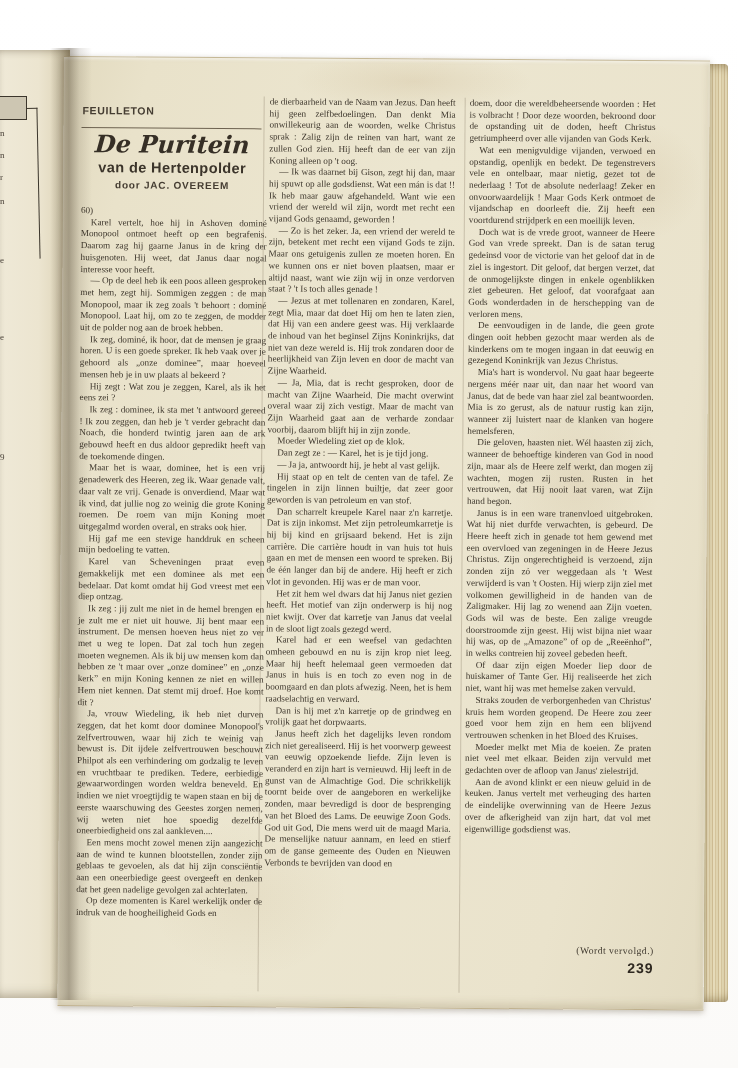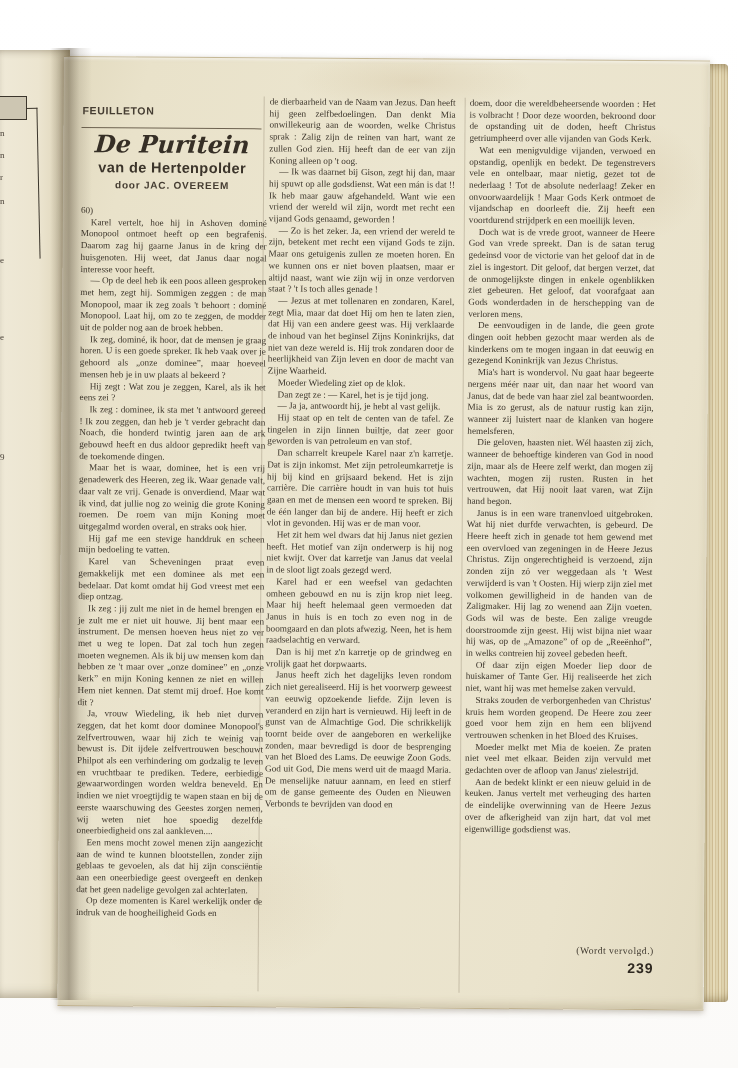--- a/index.html
+++ b/index.html
@@ -162,20 +162,21 @@
         <p class="para">Ik zeg : jij zult me niet in de hemel brengen en je zult me er niet uit houwe. Jij bent maar een instrument. De mensen hoeven heus niet zo ver met u weg te lopen. Dat zal toch hun zegen moeten wegnemen. Als ik bij uw mensen kom dan hebben ze 't maar over „onze dominee” en „onze kerk” en mijn Koning kennen ze niet en willen Hem niet kennen. Dat stemt mij droef. Hoe komt dit ?</p>
         <p class="para">Ja, vrouw Wiedeling, ik heb niet durven zeggen, dat het komt door dominee Monopool's zelfvertrouwen, waar hij zich te weinig van bewust is. Dit ijdele zelfvertrouwen beschouwt Philpot als een verhindering om godzalig te leven en vruchtbaar te prediken. Tedere, eerbiedige gewaarwordingen worden weldra beneveld. En indien we niet vroegtijdig te wapen staan en bij de eerste waarschuwing des Geestes zorgen nemen, wij weten niet hoe spoedig dezelfde oneerbiedigheid ons zal aankleven....</p>
         <p class="para">Een mens mocht zowel menen zijn aangezicht aan de wind te kunnen blootstellen, zonder zijn geblaas te gevoelen, als dat hij zijn consciëntie aan een oneerbiedige geest overgeeft en denken dat het geen nadelige gevolgen zal achterlaten.</p>
         <p class="para">Op deze momenten is Karel werkelijk onder de indruk van de hoogheiligheid Gods en</p>
       </div>
     <div class="col col-2">
         <p class="para para-first">de dierbaarheid van de Naam van Jezus. Dan heeft hij geen zelfbedoelingen. Dan denkt Mia onwillekeurig aan de woorden, welke Christus sprak : Zalig zijn de reinen van hart, want ze zullen God zien. Hij heeft dan de eer van zijn Koning alleen op 't oog.</p>
         <p class="para">— Ik was daarnet bij Gison, zegt hij dan, maar hij spuwt op alle godsdienst. Wat een mán is dat !! Ik heb maar gauw afgehandeld. Want wie een vriend der wereld wil zijn, wordt met recht een vijand Gods genaamd, geworden !</p>
         <p class="para">— Zo is het zeker. Ja, een vriend der wereld te zijn, betekent met recht een vijand Gods te zijn. Maar ons getuigenis zullen ze moeten horen. En we kunnen ons er niet boven plaatsen, maar er altijd naast, want wie zijn wij in onze verdorven staat ? 't Is toch alles genade !</p>
         <p class="para">— Jezus at met tollenaren en zondaren, Karel, zegt Mia, maar dat doet Hij om hen te laten zien, dat Hij van een andere geest was. Hij verklaarde de inhoud van het beginsel Zijns Koninkrijks, dat niet van deze wereld is. Hij trok zondaren door de heerlijkheid van Zijn leven en door de macht van Zijne Waarheid.</p>
+        <p class="para">— Ja, Mia, dat is recht gesproken, door de macht van Zijne Waarheid. Die macht overwint overal waar zij zich vestigt. Maar de macht van Zijn Waarheid gaat aan de verharde zondaar voorbij, daarom blijft hij in zijn zonde.</p>
         <p class="para">Moeder Wiedeling ziet op de klok.</p>
         <p class="para">Dan zegt ze : — Karel, het is je tijd jong.</p>
         <p class="para">— Ja ja, antwoordt hij, je hebt al vast gelijk.</p>
         <p class="para">Hij staat op en telt de centen van de tafel. Ze tingelen in zijn linnen builtje, dat zeer goor geworden is van petroleum en van stof.</p>
         <p class="para">Dan scharrelt kreupele Karel naar z'n karretje. Dat is zijn inkomst. Met zijn petroleumkarretje is hij bij kind en grijsaard bekend. Het is zijn carrière. Die carrière houdt in van huis tot huis gaan en met de mensen een woord te spreken. Bij de één langer dan bij de andere. Hij heeft er zich vlot in gevonden. Hij was er de man voor.</p>
         <p class="para">Het zit hem wel dwars dat hij Janus niet gezien heeft. Het motief van zijn onderwerp is hij nog niet kwijt. Over dat karretje van Janus dat veelal in de sloot ligt zoals gezegd werd.</p>
         <p class="para">Karel had er een weefsel van gedachten omheen gebouwd en nu is zijn krop niet leeg. Maar hij heeft helemaal geen vermoeden dat Janus in huis is en toch zo even nog in de boomgaard en dan plots afwezig. Neen, het is hem raadselachtig en verward.</p>
         <p class="para">Dan is hij met z'n karretje op de grindweg en vrolijk gaat het dorpwaarts.</p>
         <p class="para">Janus heeft zich het dagelijks leven rondom zich niet gerealiseerd. Hij is het voorwerp geweest van eeuwig opzoekende liefde. Zijn leven is veranderd en zijn hart is vernieuwd. Hij leeft in de gunst van de Almachtige God. Die schrikkelijk toornt beide over de aangeboren en werkelijke zonden, maar bevredigd is door de besprenging van het Bloed des Lams. De eeuwige Zoon Gods. God uit God, Die mens werd uit de maagd Maria. De menselijke natuur aannam, en leed en stierf om de ganse gemeente des Ouden en Nieuwen Verbonds te bevrijden van dood en</p>
       </div>
@@ -183,20 +184,20 @@
         <p class="para para-first">doem, door die wereldbeheersende woorden : Het is volbracht ! Door deze woorden, bekroond door de opstanding uit de doden, heeft Christus getriumpheerd over alle vijanden van Gods Kerk.</p>
         <p class="para">Wat een menigvuldige vijanden, verwoed en opstandig, openlijk en bedekt. De tegenstrevers vele en ontelbaar, maar nietig, gezet tot de nederlaag ! Tot de absolute nederlaag! Zeker en onvoorwaardelijk !  Maar  Gods Kerk ontmoet de vijandschap en doorleeft die. Zij heeft een voortdurend strijdperk en een moeilijk leven.</p>
         <p class="para">Doch wat is de vrede groot, wanneer de Heere God van vrede spreekt. Dan is de satan terug gedeinsd voor de victorie van het geloof dat in de ziel is ingestort. Dit geloof, dat bergen verzet, dat de onmogelijkste dingen in enkele ogenblikken ziet gebeuren. Het geloof, dat voorafgaat aan Gods wonderdaden in de herschepping van de verloren mens.</p>
         <p class="para">De eenvoudigen in de lande, die geen grote dingen ooit hebben gezocht maar werden als de kinderkens om te mogen ingaan in dat eeuwig en gezegend Koninkrijk van Jezus Christus.</p>
         <p class="para">Mia's hart is wondervol. Nu gaat haar begeerte nergens méér naar uit, dan naar het woord van Janus, dat de bede van haar ziel zal beantwoorden. Mia is zo gerust, als de natuur rustig kan zijn, wanneer zij luistert naar de klanken van hogere hemelsferen.</p>
         <p class="para">Die geloven, haasten niet. Wél haasten zij zich, wanneer de behoeftige kinderen van God in nood zijn, maar als de Heere zelf werkt, dan mogen zij wachten, mogen zij rusten. Rusten in het vertrouwen, dat Hij nooit laat varen, wat Zijn hand begon.</p>
         <p class="para">Janus is in een ware tranenvloed uitgebroken. Wat hij niet durfde verwachten, is gebeurd. De Heere heeft zich in genade tot hem gewend met een overvloed van zegeningen in de Heere Jezus Christus. Zijn ongerechtigheid is verzoend, zijn zonden zijn zó ver weggedaan als 't West verwijderd is van 't Oosten. Hij wierp zijn ziel met volkomen gewilligheid in de handen van de Zaligmaker. Hij lag zo wenend aan Zijn voeten. Gods wil was de beste. Een zalige vreugde doorstroomde zijn geest. Hij wist bijna niet waar hij was, op de „Amazone” of op de „Reeënhof”, in welks contreien hij zoveel gebeden heeft.</p>
         <p class="para">Of daar zijn eigen Moeder liep door de huiskamer of Tante Ger. Hij realiseerde het zich niet, want hij was met hemelse zaken vervuld.</p>
         <p class="para">Straks zouden de verborgenheden van Christus' kruis hem worden geopend. De Heere zou zeer goed voor hem zijn en hem een blijvend vertrouwen schenken in het Bloed des Kruises.</p>
         <p class="para">Moeder melkt met Mia de koeien. Ze praten niet veel met elkaar. Beiden zijn vervuld met gedachten over de afloop van Janus' zielestrijd.</p>
-        <p class="para">Aan de bedekt klinkt er een nieuw geluid in de keuken. Janus vertelt met verheuging des harten de eindelijke overwinning van de Heere Jezus over de afkerigheid van zijn hart, dat vol met eigenwillige godsdienst was.</p>
+        <p class="para">Aan de avond klinkt er een nieuw geluid in de keuken. Janus vertelt met verheuging des harten de eindelijke overwinning van de Heere Jezus over de afkerigheid van zijn hart, dat vol met eigenwillige godsdienst was.</p>
       </div>
 
     <div class="continued">(Wordt vervolgd.)</div>
     <div class="page-number">239</div>
   </div>
 
 </div>
 
 </body></html>

